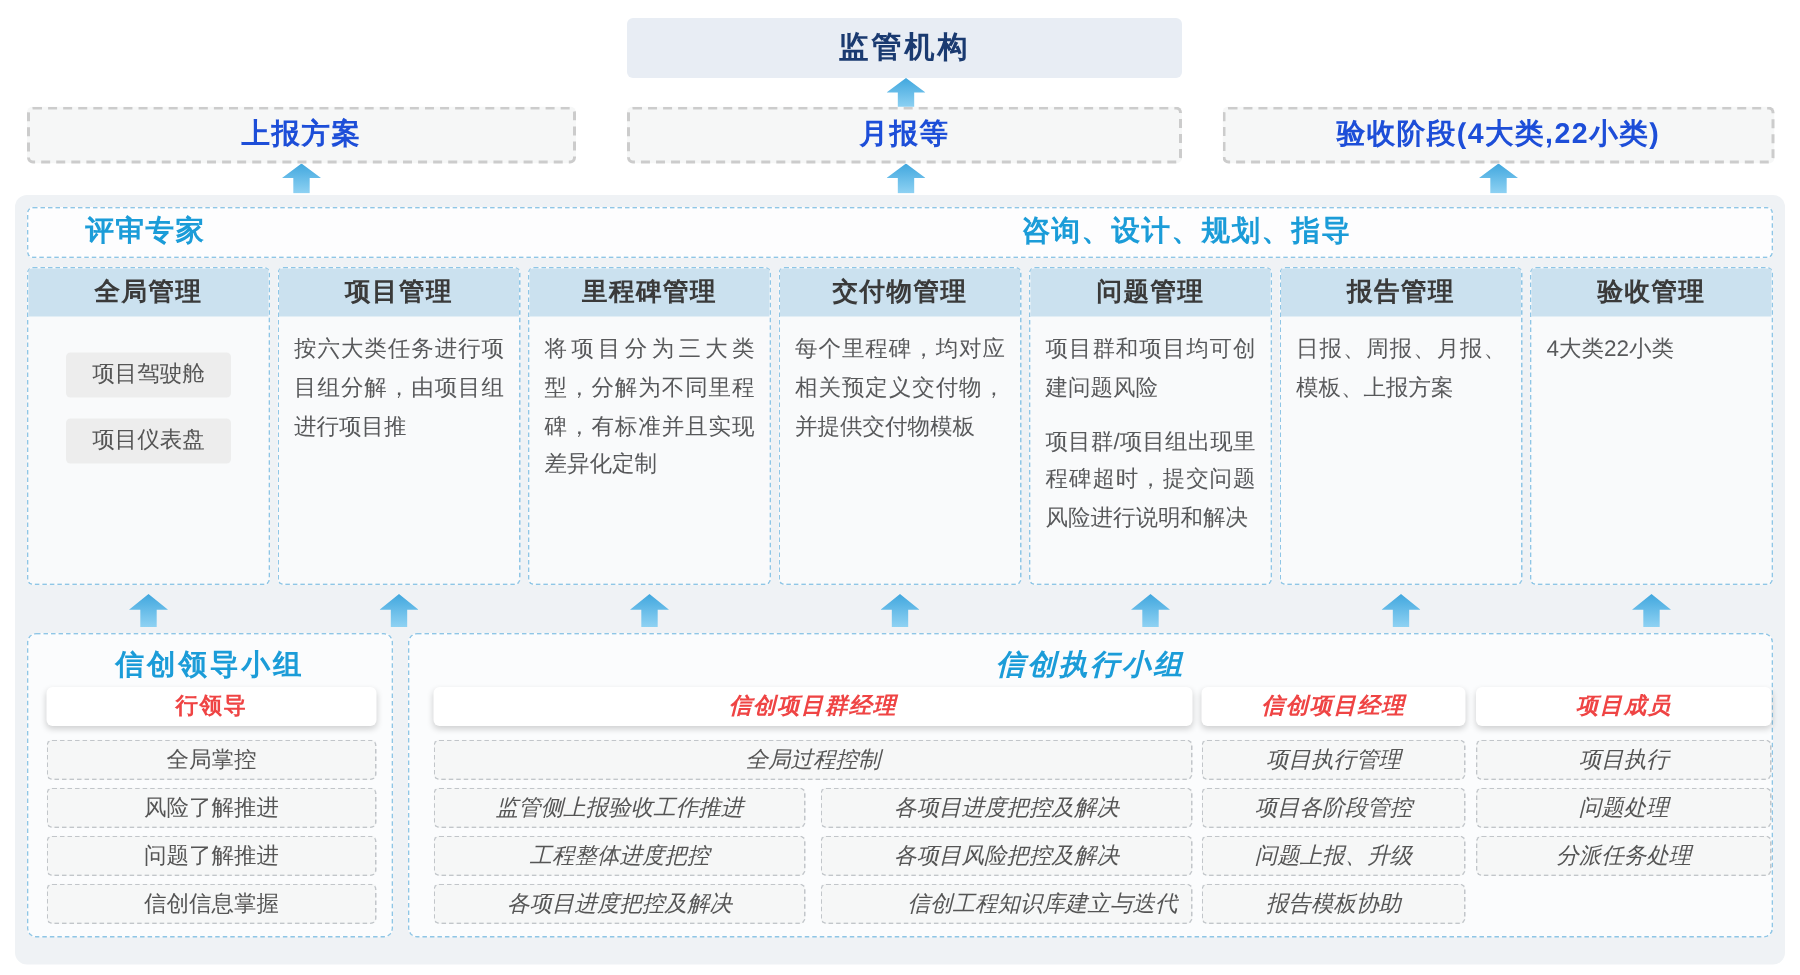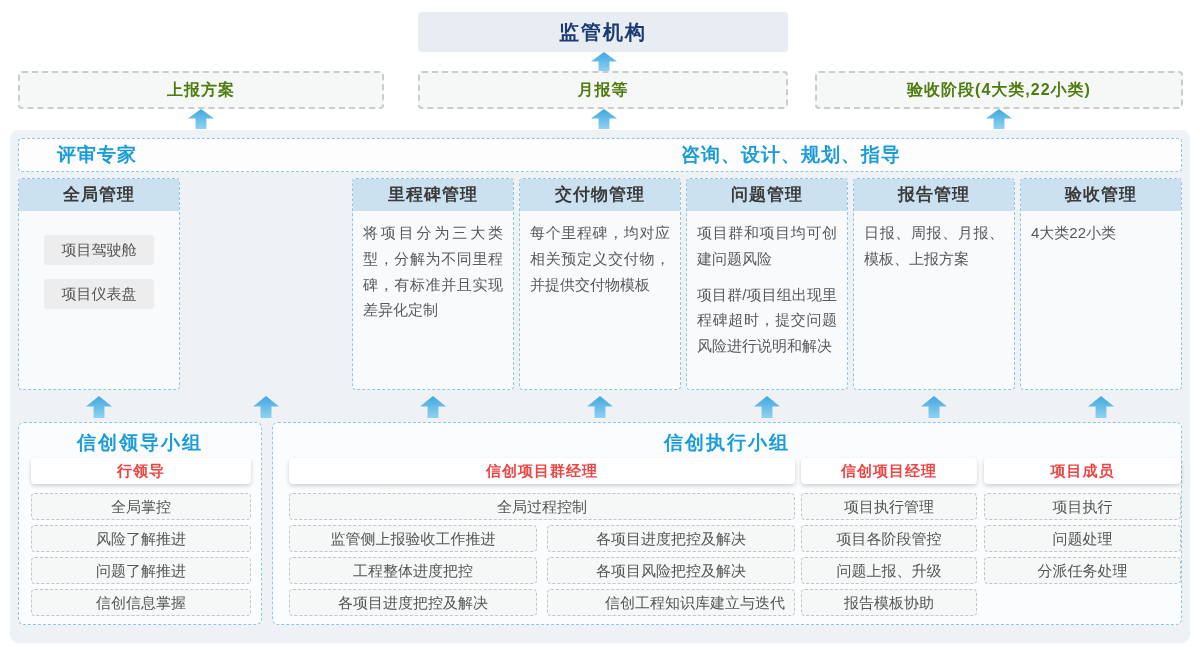--- a/index.html
+++ b/index.html
@@ -7,21 +7,21 @@
   body { font-family:"Liberation Sans","DejaVu Sans",sans-serif; }
   .canvas { position:relative; width:1200px; height:650px; background:#ffffff; overflow:hidden; }
 
   
   .reg-box { position:absolute; left:418px; top:12px; width:370px; height:40px;
     background:#e8edf4; border-radius:4px; color:#1a3a70; font-size:20px; font-weight:bold;
     text-align:center; line-height:40px; letter-spacing:2px; }
 
   
   .report-box { position:absolute; top:71px; height:38px; background:#f6f7f7;
-    border:2px dashed #cccccc; border-radius:4px; color:#4d7c0f; font-size:16px; font-weight:bold;
+    border:2px dashed #cccccc; border-radius:4px; color:#1d4ed8; font-size:19px; font-weight:bold;
     text-align:center; line-height:34px; letter-spacing:1px; }
 
   
   .arrow { position:absolute; width:26px; height:20px;
     background:linear-gradient(180deg,#41a7de 0%,#8fd2f3 100%);
     clip-path:polygon(50% 0, 100% 48%, 71% 48%, 71% 100%, 29% 100%, 29% 48%, 0 48%); }
   .arrow.tall { height:22px; }
 
   
   .main { position:absolute; left:10px; top:130px; width:1180px; height:513px;
@@ -44,21 +44,21 @@
     text-align:justify; }
   .col-body p + p { margin-top:10px; }
   .pill { margin:14px 15px 0; height:30px; background:#ededed; border-radius:3px;
     text-align:center; line-height:30px; color:#555; font-size:15px; }
   .pill.first { margin-top:15px; }
 
   
   .group-box { position:absolute; top:292px; height:203px; background:#fbfcfd;
     border:1.5px dashed #8fc6e6; border-radius:6px; }
   .group-box.leader { left:8px; width:244px; }
-  .group-box.exec { left:262px; width:910px; }
+  .group-box.exec { left:262px; width:910px;font-style:italic; }
   .group-title { position:absolute; top:7px; left:0; width:100%; text-align:center;
     color:#1b9cd8; font-size:19px; font-weight:bold; letter-spacing:2px; }
   .role-head { position:absolute; top:35px; height:26px; background:#ffffff; border-radius:4px;
     box-shadow:0 2px 4px rgba(0,0,0,0.18); text-align:center; line-height:26px;
     color:#ef4444; font-size:15px; font-weight:bold; letter-spacing:1px; }
   .ditem { position:absolute; height:27px; background:#f6f7f7; border:1px dashed #c2c6ca;
     border-radius:4px; text-align:center; line-height:25px; color:#555; font-size:15px; }
   .leader .role-head, .leader .ditem { left:12px; width:220px; }
   .sub { position:absolute; top:0; height:100%; }
   .sub .role-head { left:0; width:100%; }
@@ -90,20 +90,26 @@
     </div>
 
     <div class="col" style="left:8px;">
       <div class="col-head">全局管理</div>
       <div class="col-body">
         <div class="pill first">项目驾驶舱</div>
         <div class="pill">项目仪表盘</div>
       </div>
     </div>
 
+    <div class="col" style="left:175px;">
+      <div class="col-head">项目管理</div>
+      <div class="col-body">
+        <p>按六大类任务进行项目组分解，由项目组进行项目推</p>
+      </div>
+    </div>
 
     <div class="col" style="left:342px;">
       <div class="col-head">里程碑管理</div>
       <div class="col-body">
         <p>将项目分为三大类型，分解为不同里程碑，有标准并且实现差异化定制</p>
       </div>
     </div>
 
     <div class="col" style="left:509px;">
       <div class="col-head">交付物管理</div>

